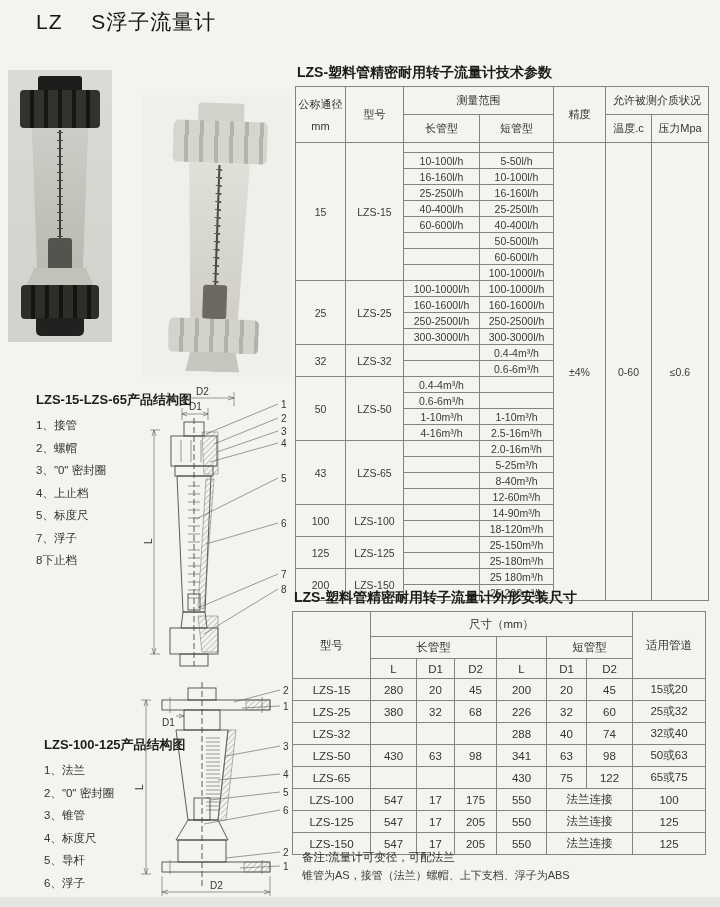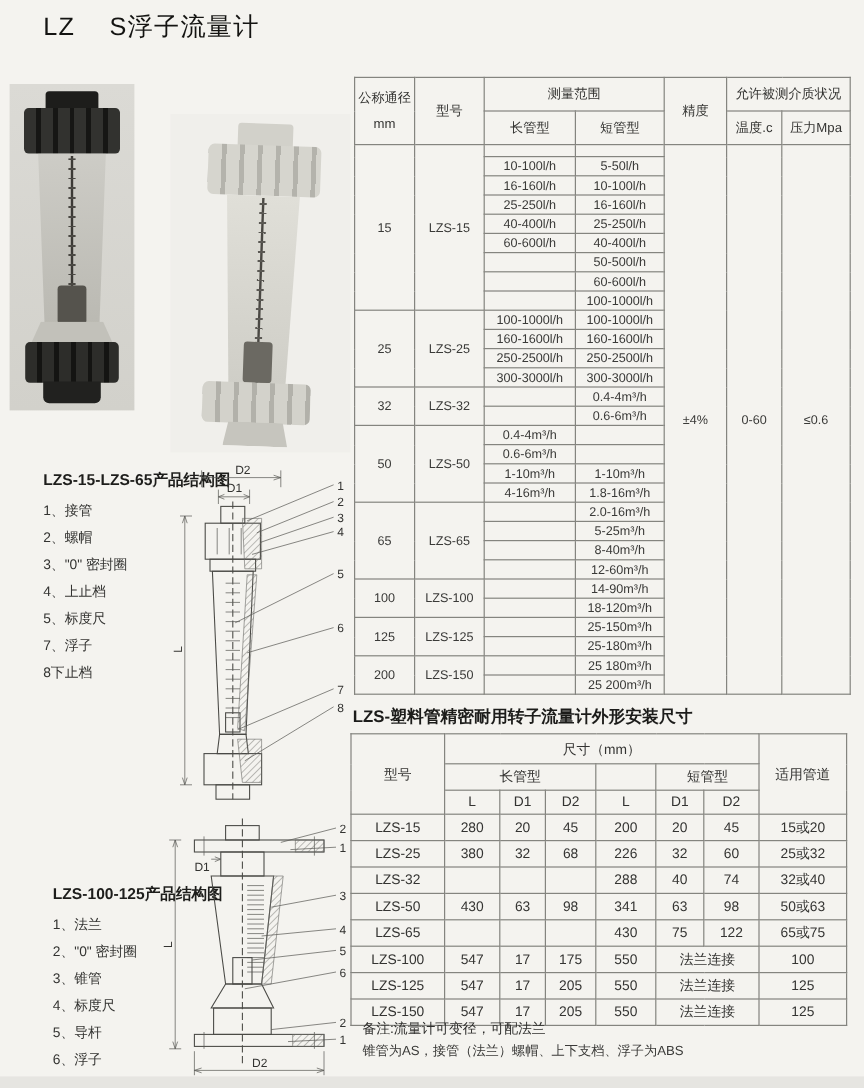--- a/index.html
+++ b/index.html
@@ -122,20 +122,21 @@
       <div class="m-part m2-tube"></div>
       <div class="m-part m2-axis"></div>
       <div class="m-part m2-scale"></div>
       <div class="m-part m2-float"></div>
       <div class="m-part m2-botnut"></div>
       <div class="m-part m2-botstub"></div>
     </div>
   </div>
 
   <div class="tblwrap t1wrap">
+    <div class="sec-title">LZS-塑料管精密耐用转子流量计技术参数</div>
     <table class="tbl t1">
       <colgroup>
         <col style="width:50px">
           <col style="width:58px">
           <col style="width:76px">
         <col style="width:74px">
           <col style="width:52px">
           <col style="width:46px">
           <col style="width:57px">
       </colgroup>
@@ -236,24 +237,24 @@
           <tr>
             <td class="c-long">0.6-6m³/h</td>
             <td class="c-short"></td>
           </tr>
           <tr>
             <td class="c-long">1-10m³/h</td>
             <td class="c-short">1-10m³/h</td>
           </tr>
           <tr>
             <td class="c-long">4-16m³/h</td>
-            <td class="c-short">1.8-16m³/h</td>
-          </tr>
-          <tr>
-            <td class="c-dn" rowspan="4">65</td>
+            <td class="c-short">2.5-16m³/h</td>
+          </tr>
+          <tr>
+            <td class="c-dn" rowspan="4">43</td>
             <td class="c-model" rowspan="4">LZS-65</td>
             <td class="c-long"></td>
             <td class="c-short">2.0-16m³/h</td>
           </tr>
           <tr>
             <td class="c-long"></td>
             <td class="c-short">5-25m³/h</td>
           </tr>
           <tr>
             <td class="c-long"></td>

